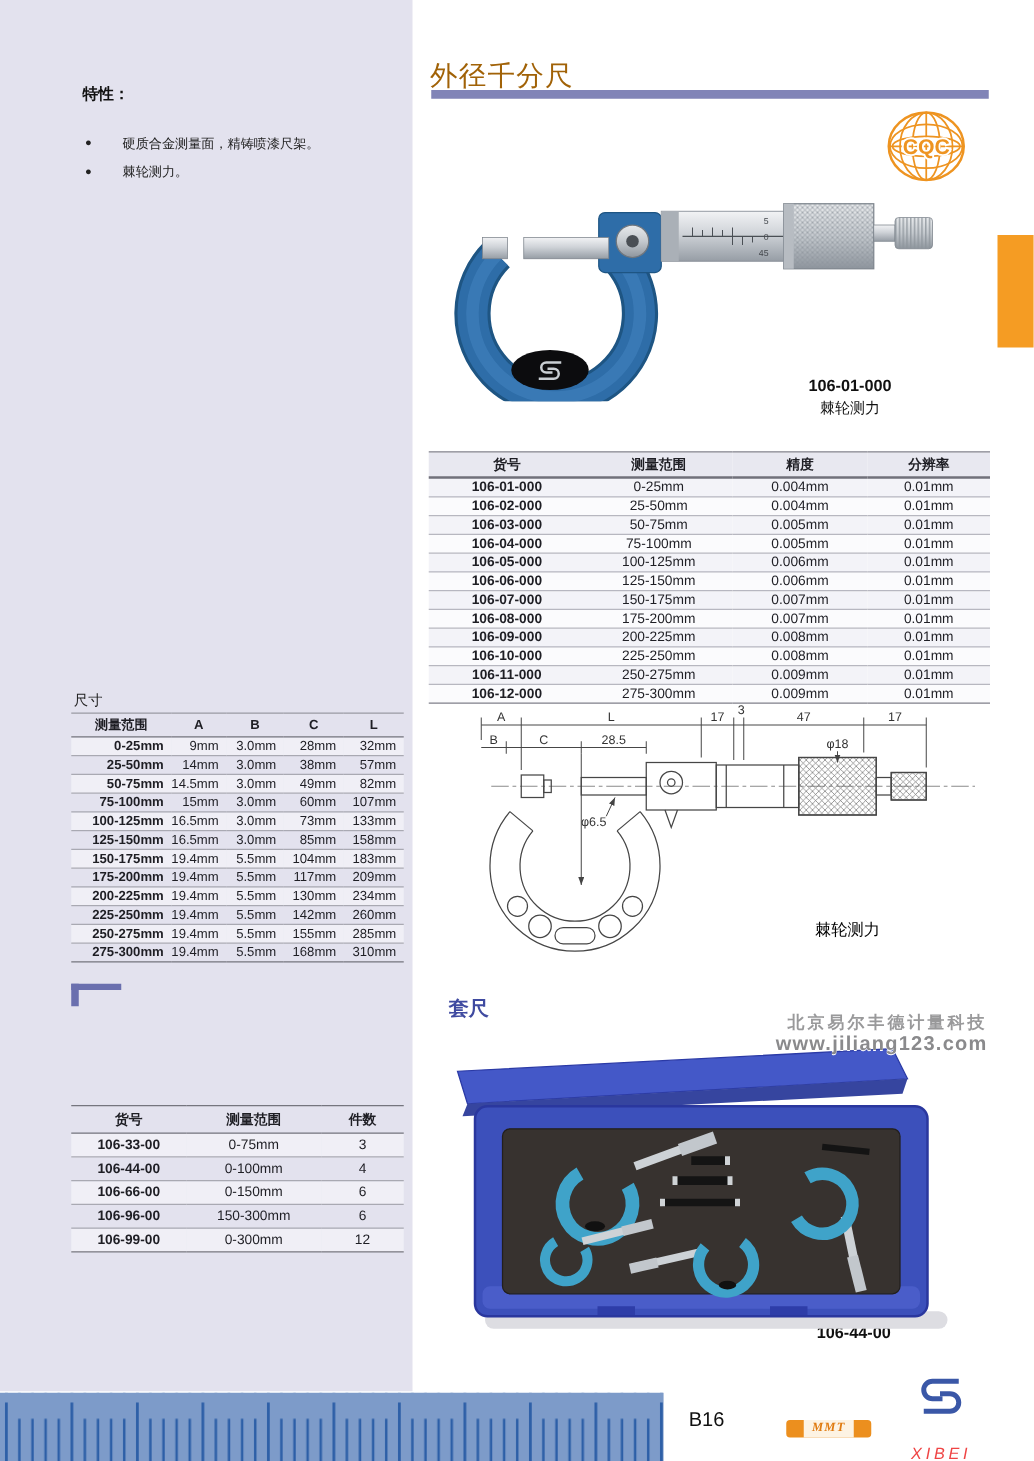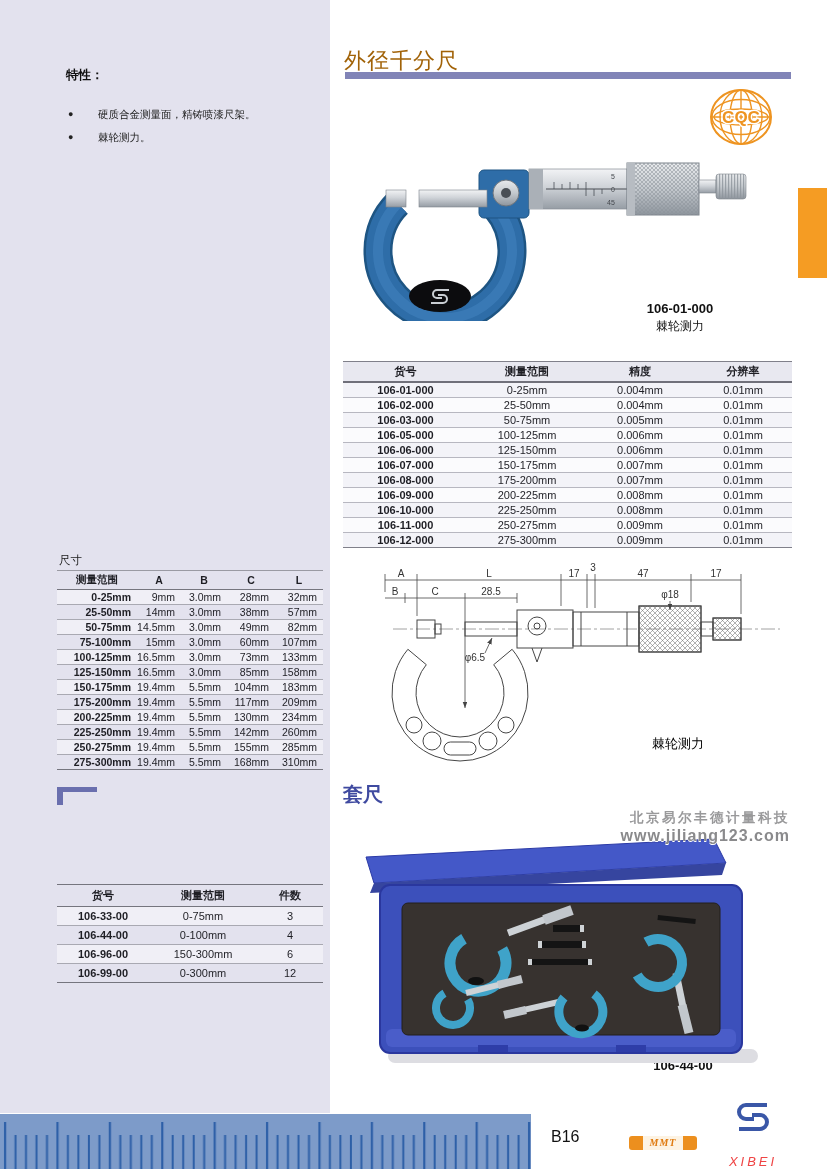--- a/index.html
+++ b/index.html
@@ -39,21 +39,21 @@
   .caption-label{font-size:12px;color:#111;margin-top:2px;}
   .spec-table{position:absolute;left:343px;top:361px;width:449px;font-size:11px;}
   .spec-table th{font-weight:bold;background:#e8e8f0;border-top:1.5px solid #80808a;border-bottom:2px solid #70707a;padding:2px 0;}
   .spec-table td{text-align:center;padding:1px 0;border-top:1px solid #b7b7c0;}
   .spec-table tbody tr:nth-child(odd){background:#f3f3f8;}
   .spec-table tbody tr:nth-child(even){background:#fbfbfd;}
   .spec-table td:first-child{font-weight:bold;}
   .spec-table tbody tr:last-child td{border-bottom:1.5px solid #80808a;}
   .drawing{position:absolute;left:365px;top:558px;}
   .drawing-caption{position:absolute;left:652px;top:735px;font-size:13px;color:#000;}
-  .set-heading{position:absolute;left:343px;top:781px;font-size:20px;font-weight:bold;color:#3f4aa0;margin:0;}
+  .set-heading{position:absolute;left:343px;top:781px;font-size:16px;font-weight:bold;color:#3f4aa0;margin:16px;}
   .wm1{position:absolute;left:540px;top:809px;width:250px;text-align:right;font-size:13.5px;color:#8e8e90;
        letter-spacing:2.5px;font-weight:bold;opacity:.9;z-index:5;}
   .wm2{position:absolute;left:540px;top:827px;width:250px;text-align:right;font-size:16px;color:#8a8a8c;
        font-weight:bold;letter-spacing:1px;text-shadow:0 1px 0 #fff,0 -1px 0 #fff;z-index:5;}
   .setphoto{position:absolute;left:358px;top:833px;z-index:1;}
   .set-caption{position:absolute;left:613px;top:1058px;width:140px;text-align:center;font-weight:bold;font-size:13px;color:#111;}
   .ruler{position:absolute;left:0;top:1114px;}
   .b16{position:absolute;left:551px;top:1128px;font-size:16px;font-weight:normal;color:#111;}
   .mmt{position:absolute;left:629px;top:1136px;width:68px;height:14px;background:#ec8f1e;border-radius:3px;
        display:flex;align-items:center;justify-content:center;}
@@ -198,20 +198,25 @@
           <td>106-33-00</td>
           <td>0-75mm</td>
           <td>3</td>
         </tr>
         <tr>
           <td>106-44-00</td>
           <td>0-100mm</td>
           <td>4</td>
         </tr>
         <tr>
+          <td>106-66-00</td>
+          <td>0-150mm</td>
+          <td>6</td>
+        </tr>
+        <tr>
           <td>106-96-00</td>
           <td>150-300mm</td>
           <td>6</td>
         </tr>
         <tr>
           <td>106-99-00</td>
           <td>0-300mm</td>
           <td>12</td>
         </tr>
       </tbody>
@@ -331,20 +336,26 @@
       </tr>
       <tr>
         <td>106-02-000</td>
         <td>25-50mm</td>
         <td>0.004mm</td>
         <td>0.01mm</td>
       </tr>
       <tr>
         <td>106-03-000</td>
         <td>50-75mm</td>
+        <td>0.005mm</td>
+        <td>0.01mm</td>
+      </tr>
+      <tr>
+        <td>106-04-000</td>
+        <td>75-100mm</td>
         <td>0.005mm</td>
         <td>0.01mm</td>
       </tr>
       <tr>
         <td>106-05-000</td>
         <td>100-125mm</td>
         <td>0.006mm</td>
         <td>0.01mm</td>
       </tr>
       <tr>

